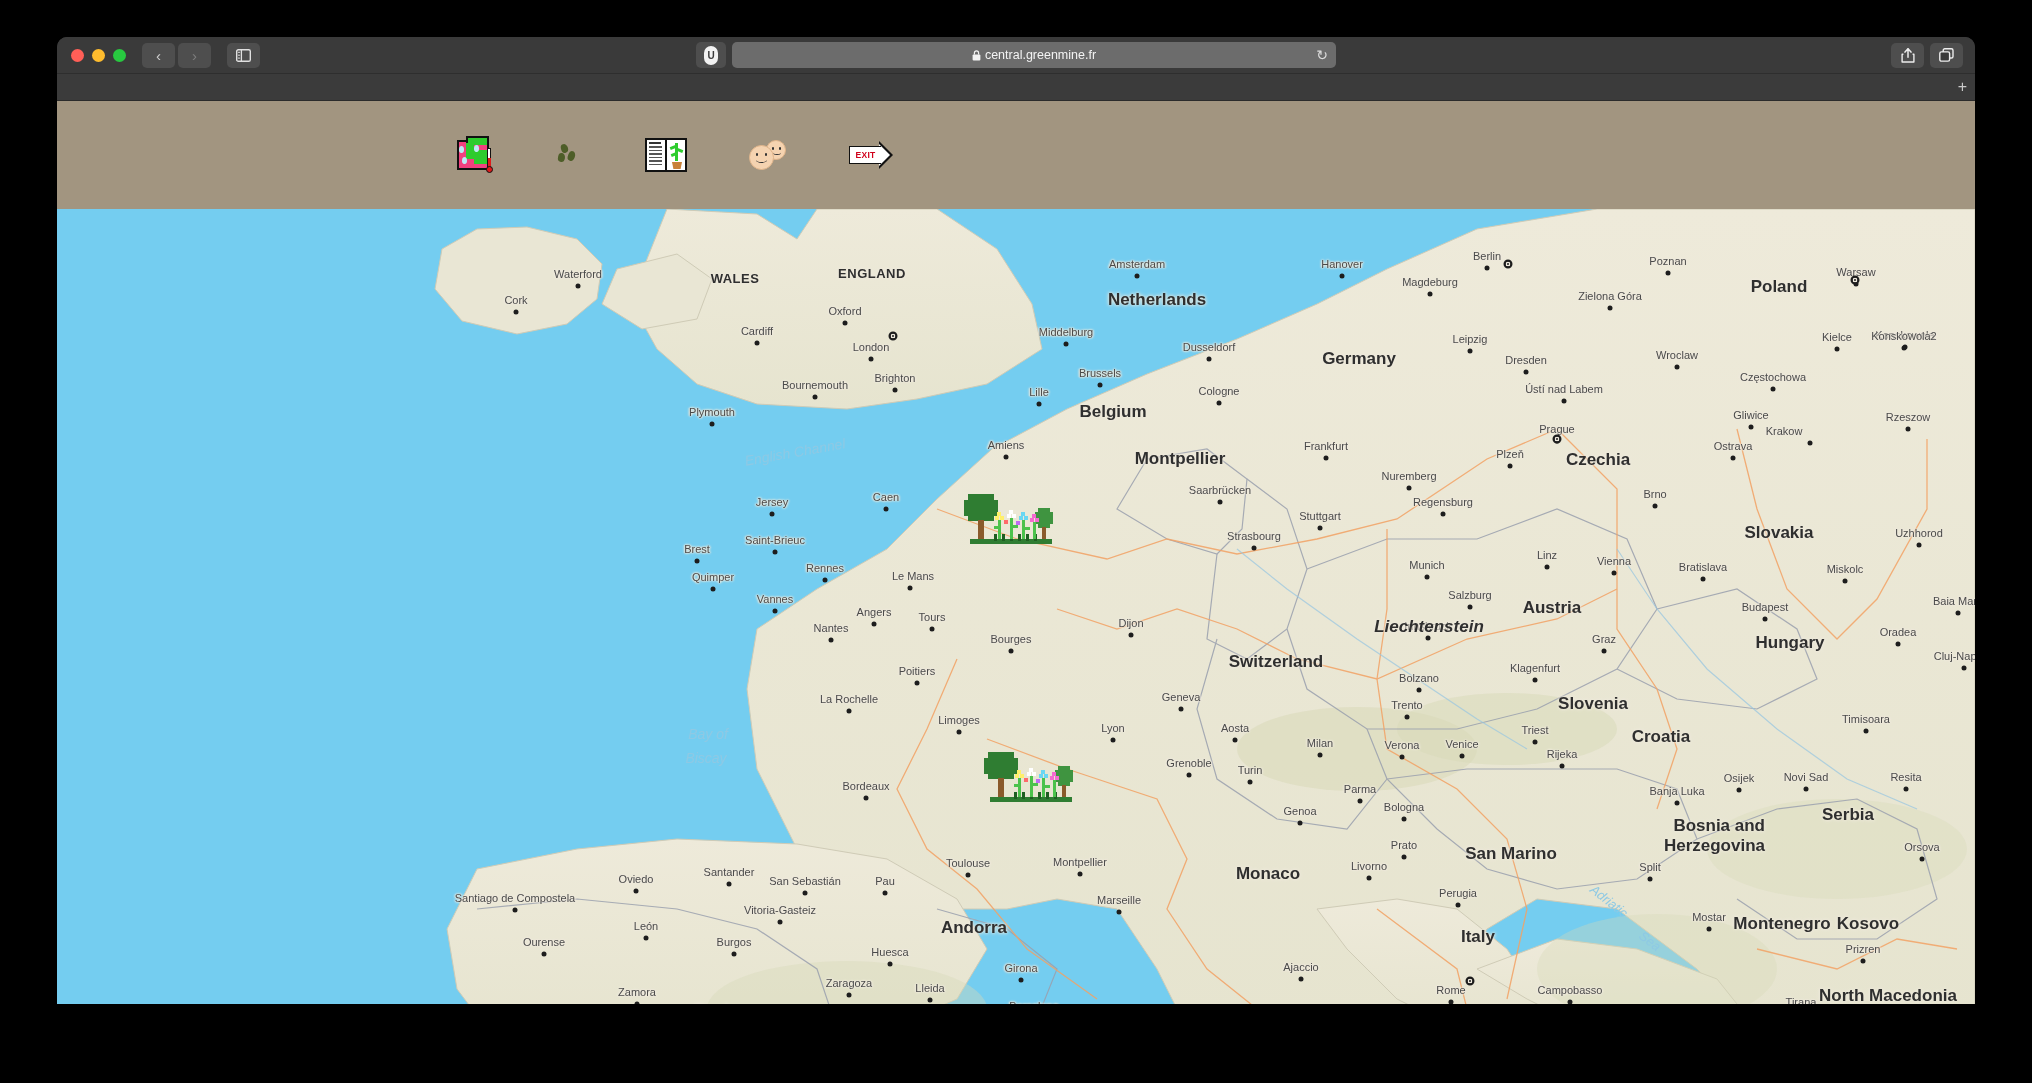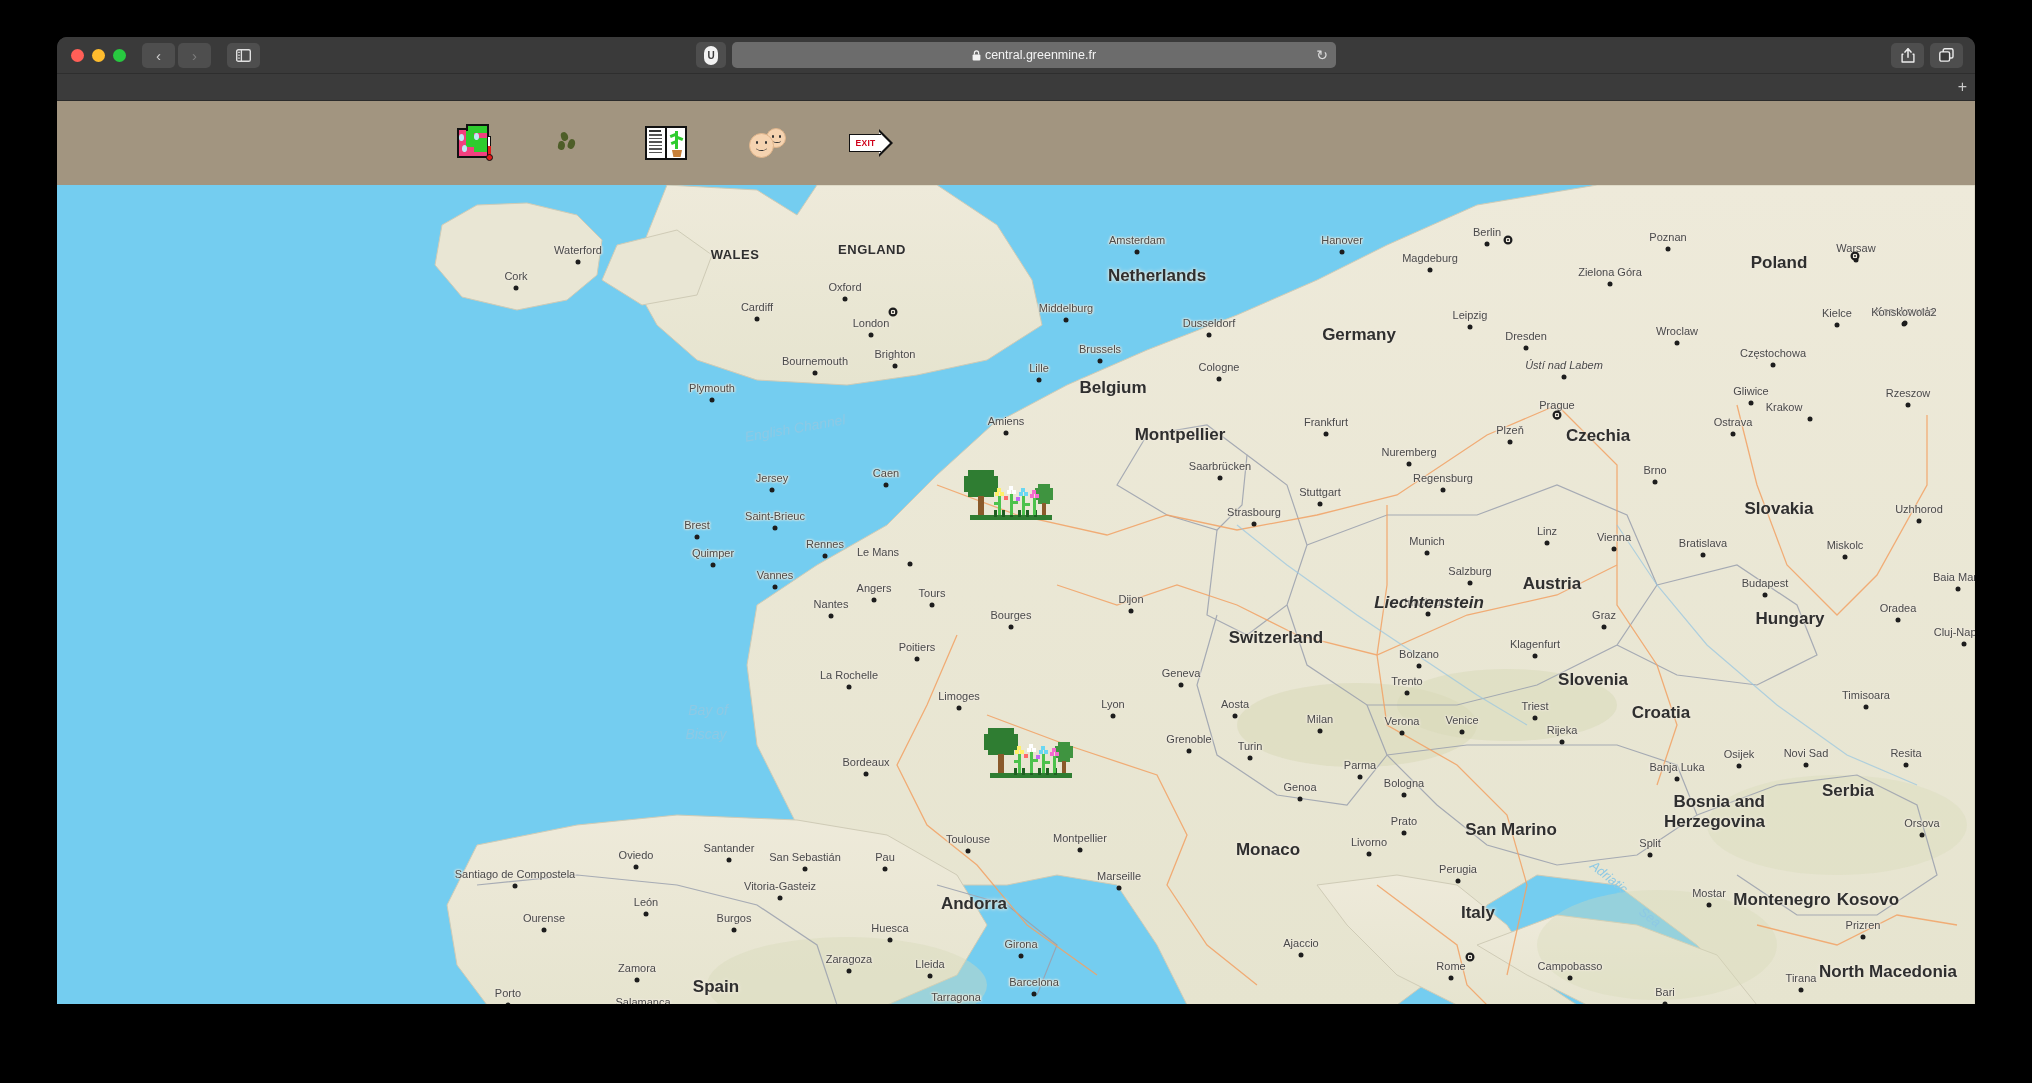--- a/index.html
+++ b/index.html
@@ -81,21 +81,21 @@
   }
   #tab-title{
     width:100%;text-align:center;color:#e8e8e8;font-size:12px;
   }
   #new-tab{
     position:absolute;right:8px;color:#c9c9c9;font-size:16px;line-height:1;
   }
 
   
   #app-toolbar{
-    height:84px;background:#a29580;
+    height:108px;background:#a29580;
     display:flex;align-items:center;
     padding-left:400px;gap:62px;
   }
   .app-icon{ width:44px;height:44px;position:relative; }
 
   
   .logo-px{ position:absolute; }
 
   
   .seed{ position:absolute;background:#4e5e28;border-radius:45% 55% 50% 50%; }
@@ -404,21 +404,21 @@
         <div class="city-label" style="left: 656px; top: 368px;">Quimper</div>
         <div class="city-dot" style="left: 656px; top: 380px;"></div>
         <div class="city-label" style="left: 768px; top: 359px;">Rennes</div>
         <div class="city-dot" style="left: 768px; top: 371px;"></div>
         <div class="city-label" style="left: 718px; top: 390px;">Vannes</div>
         <div class="city-dot" style="left: 718px; top: 402px;"></div>
         <div class="city-label" style="left: 774px; top: 419px;">Nantes</div>
         <div class="city-dot" style="left: 774px; top: 431px;"></div>
         <div class="city-label" style="left: 817px; top: 403px;">Angers</div>
         <div class="city-dot" style="left: 817px; top: 415px;"></div>
-        <div class="city-label" style="left: 821px; top: 367px;">Le Mans</div>
+        <div class="city-label" style="left: 856px; top: 367px;">Le Mans</div>
         <div class="city-dot" style="left: 853px; top: 379px;"></div>
         <div class="city-label" style="left: 875px; top: 408px;">Tours</div>
         <div class="city-dot" style="left: 875px; top: 420px;"></div>
         <div class="city-label" style="left: 954px; top: 430px;">Bourges</div>
         <div class="city-dot" style="left: 954px; top: 442px;"></div>
         <div class="city-label" style="left: 860px; top: 462px;">Poitiers</div>
         <div class="city-dot" style="left: 860px; top: 474px;"></div>
         <div class="city-label" style="left: 792px; top: 490px;">La Rochelle</div>
         <div class="city-dot" style="left: 792px; top: 502px;"></div>
         <div class="city-label" style="left: 902px; top: 511px;">Limoges</div>
@@ -536,21 +536,21 @@
         <div class="city-label" style="left: 1430px; top: 47px;">Berlin</div>
         <div class="city-dot" style="left: 1430px; top: 59px;"></div>
         <div class="city-label" style="left: 1285px; top: 55px;">Hanover</div>
         <div class="city-dot" style="left: 1285px; top: 67px;"></div>
         <div class="city-label" style="left: 1373px; top: 73px;">Magdeburg</div>
         <div class="city-dot" style="left: 1373px; top: 85px;"></div>
         <div class="city-label" style="left: 1413px; top: 130px;">Leipzig</div>
         <div class="city-dot" style="left: 1413px; top: 142px;"></div>
         <div class="city-label" style="left: 1469px; top: 151px;">Dresden</div>
         <div class="city-dot" style="left: 1469px; top: 163px;"></div>
-        <div class="city-label" style="left: 1507px; top: 180px; font-style: italic;">Ústí nad Labem</div>
+        <div class="city-label" style="left: 1507px; top: 180px;">Ústí nad Labem</div>
         <div class="city-dot" style="left: 1507px; top: 192px;"></div>
         <div class="city-label" style="left: 1500px; top: 220px;">Prague</div>
         <div class="city-dot" style="left: 1500px; top: 232px;"></div>
         <div class="city-label" style="left: 1453px; top: 245px;">Plzeň</div>
         <div class="city-dot" style="left: 1453px; top: 257px;"></div>
         <div class="city-label" style="left: 1352px; top: 267px;">Nuremberg</div>
         <div class="city-dot" style="left: 1352px; top: 279px;"></div>
         <div class="city-label" style="left: 1386px; top: 293px;">Regensburg</div>
         <div class="city-dot" style="left: 1386px; top: 305px;"></div>
         <div class="city-label" style="left: 1263px; top: 307px;">Stuttgart</div>

